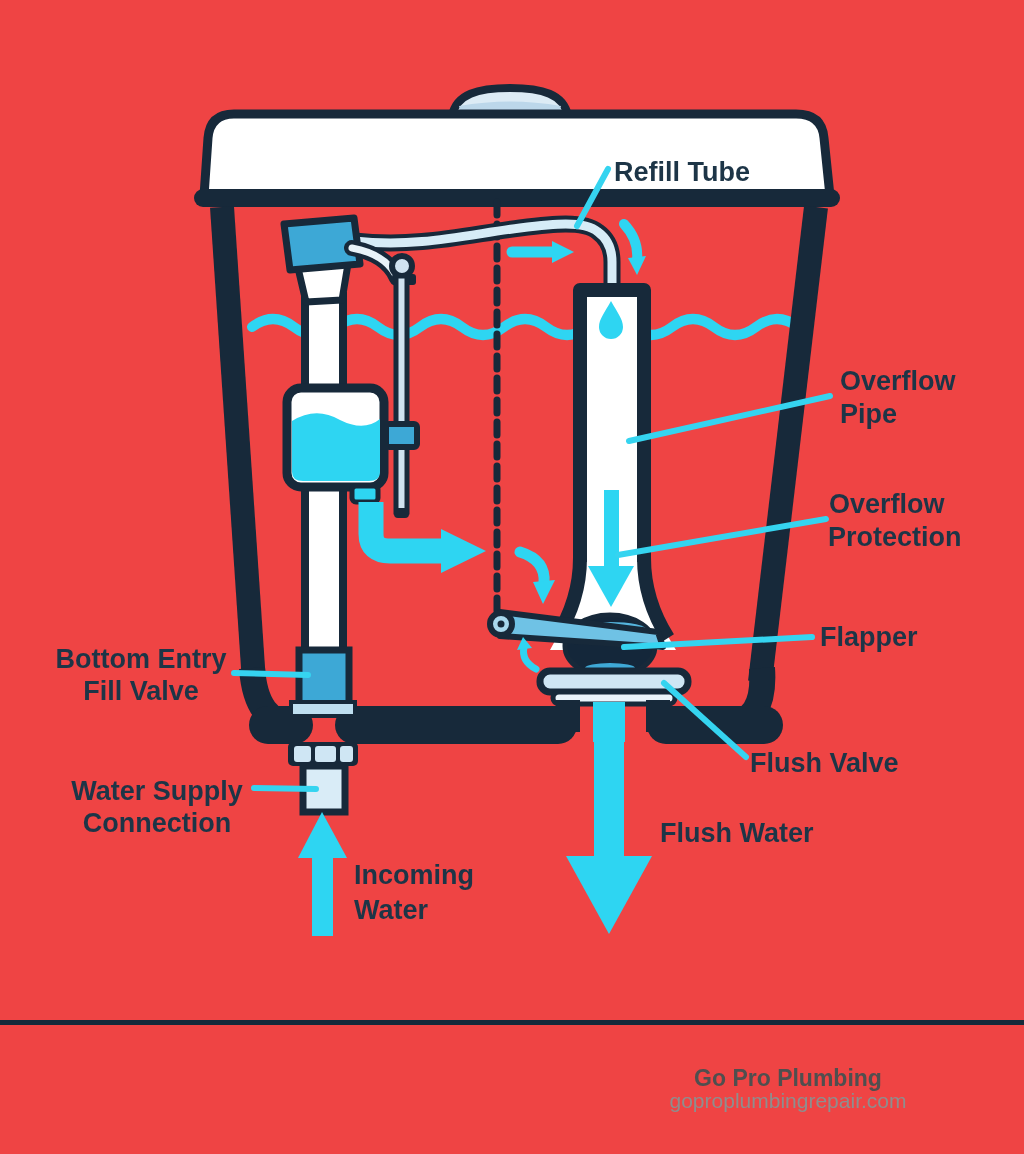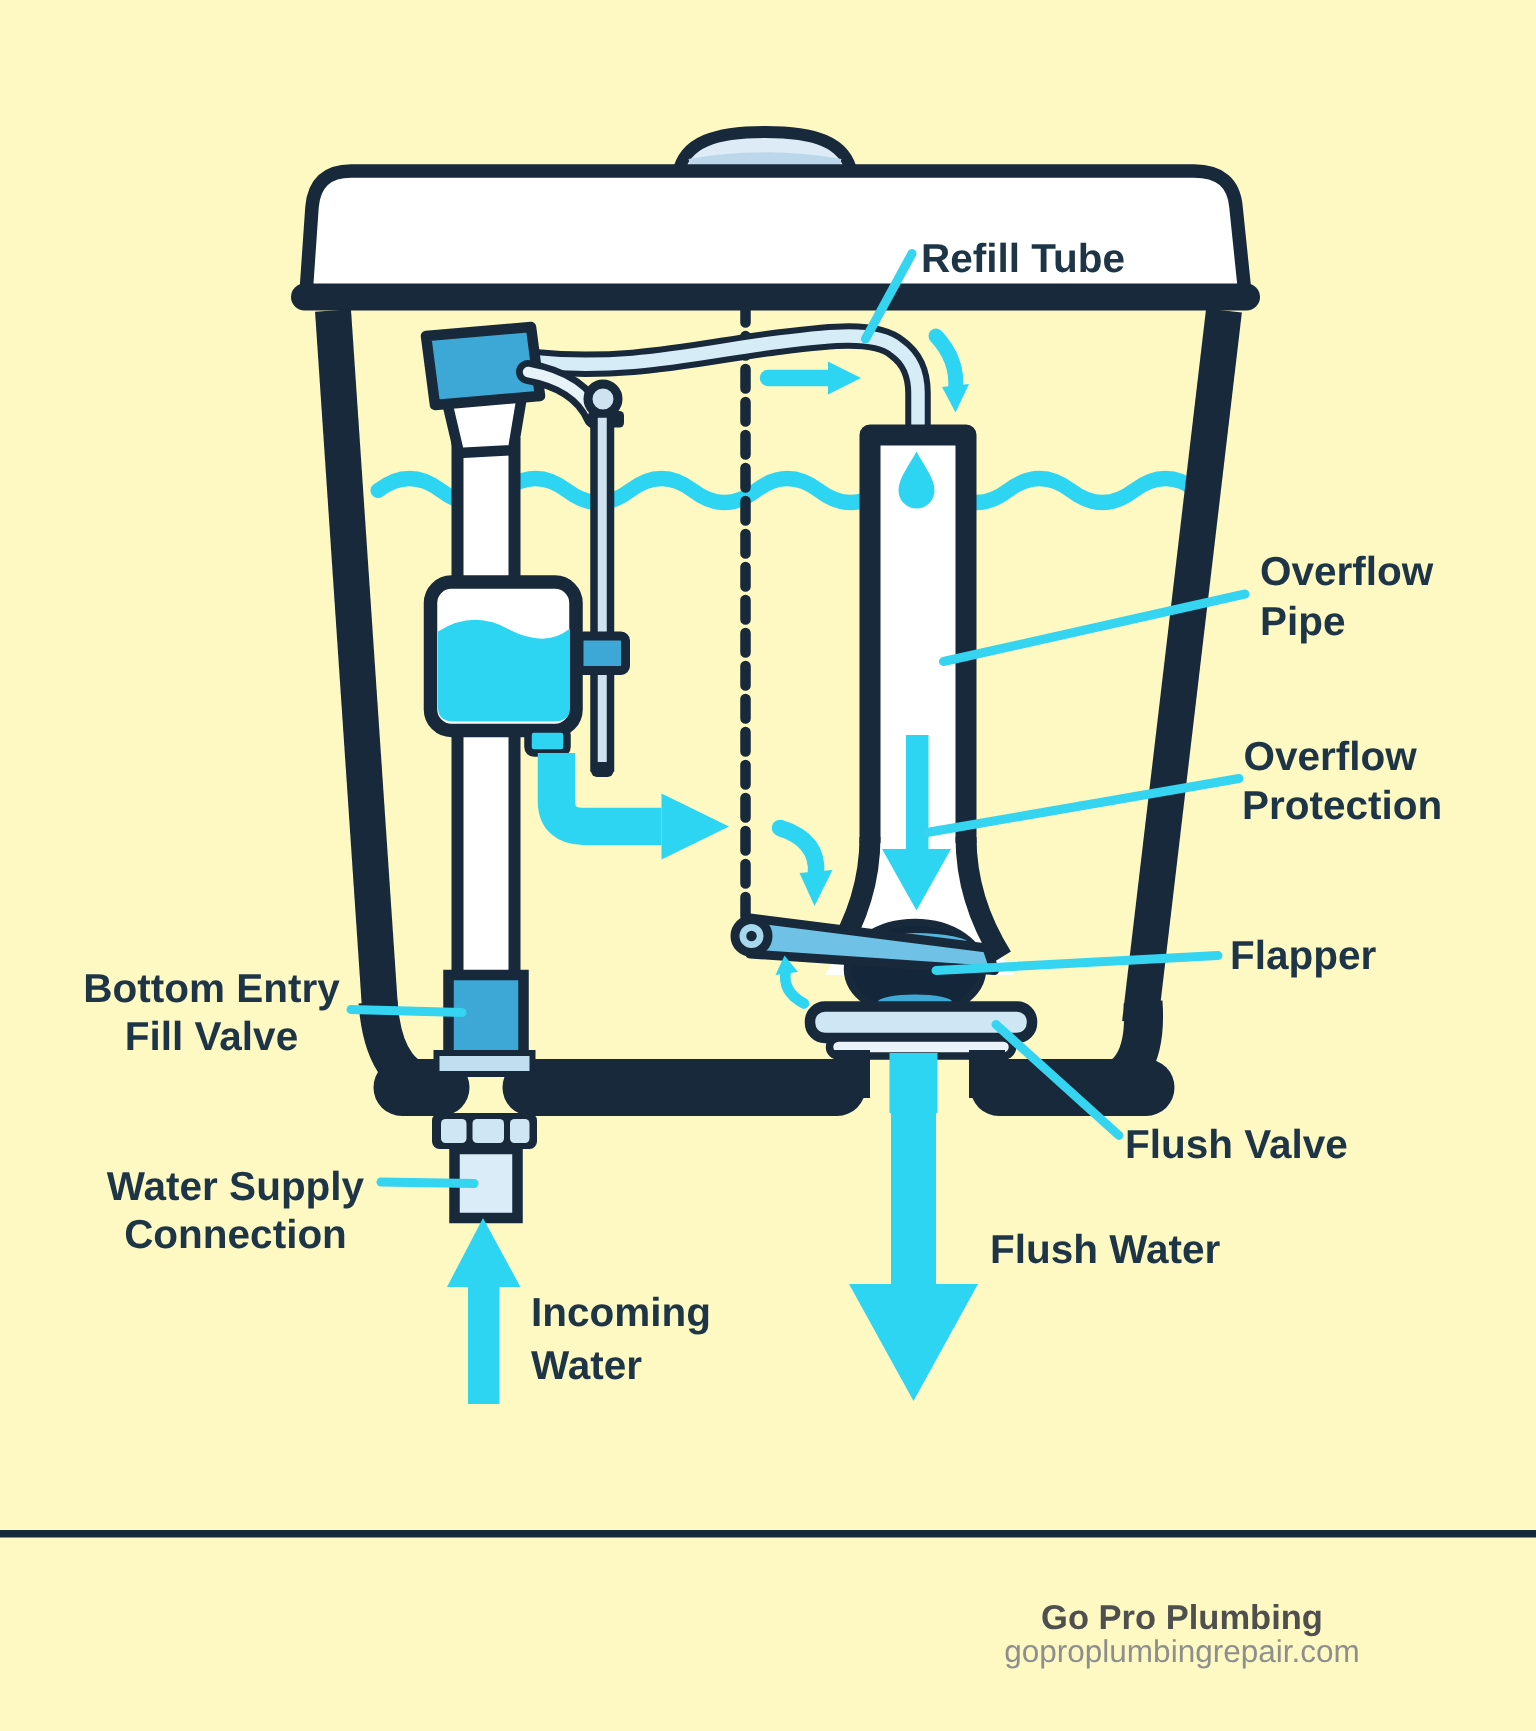--- a/index.html
+++ b/index.html
@@ -1,16 +1,16 @@
 <!DOCTYPE html>
 <html><head>
 <meta charset="utf-8">
 <style>
   html,body{margin:0;padding:0;background:#ffffff;}
-  .stage{position:relative;width:1024px;height:1154px;background:#fef9c3;overflow:hidden;
+  .stage{position:relative;width:1024px;height:1154px;background:#ef4444;overflow:hidden;
          font-family:"Liberation Sans", sans-serif;}
   svg{display:block;}
   .lbl{font-family:"Liberation Sans", sans-serif;font-weight:700;font-size:27px;fill:#1d3547;}
   .footer-brand{font-family:"Liberation Sans", sans-serif;font-weight:700;font-size:23px;fill:#4f4f4f;}
   .footer-url{font-family:"Liberation Sans", sans-serif;font-weight:400;font-size:21px;fill:#8e8e8e;}
 </style>
 </head>
 <body>
 
 <div class="stage">

